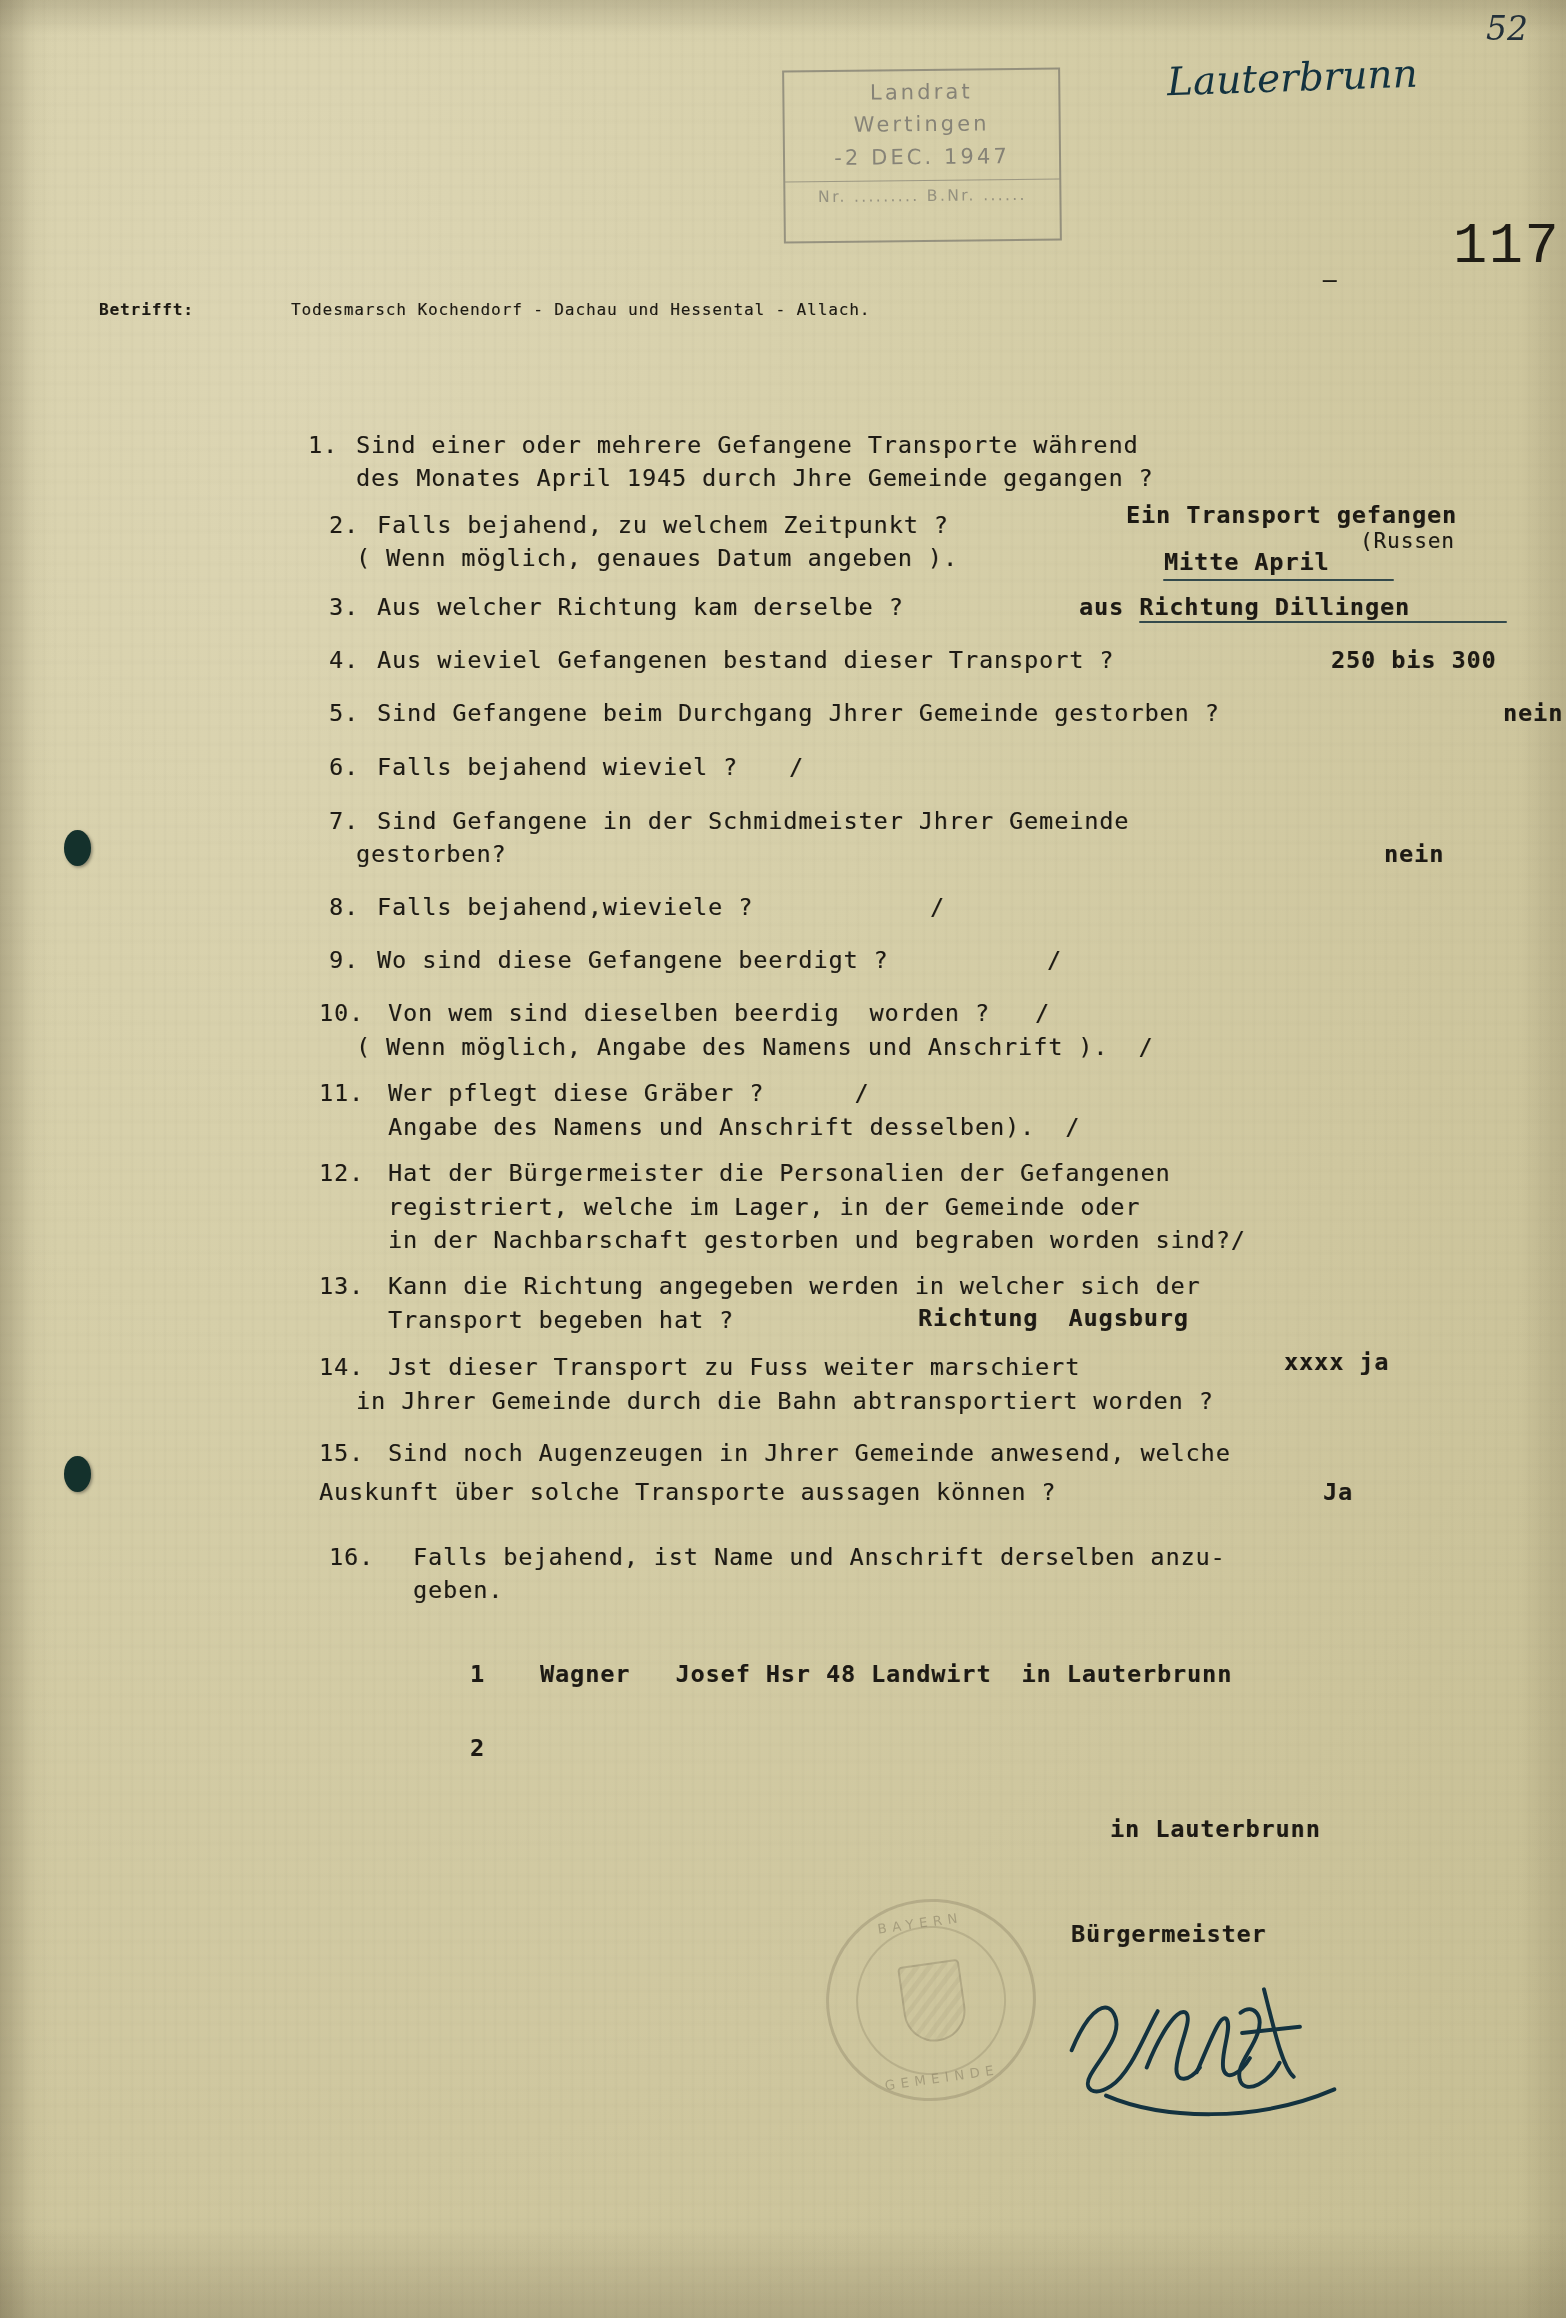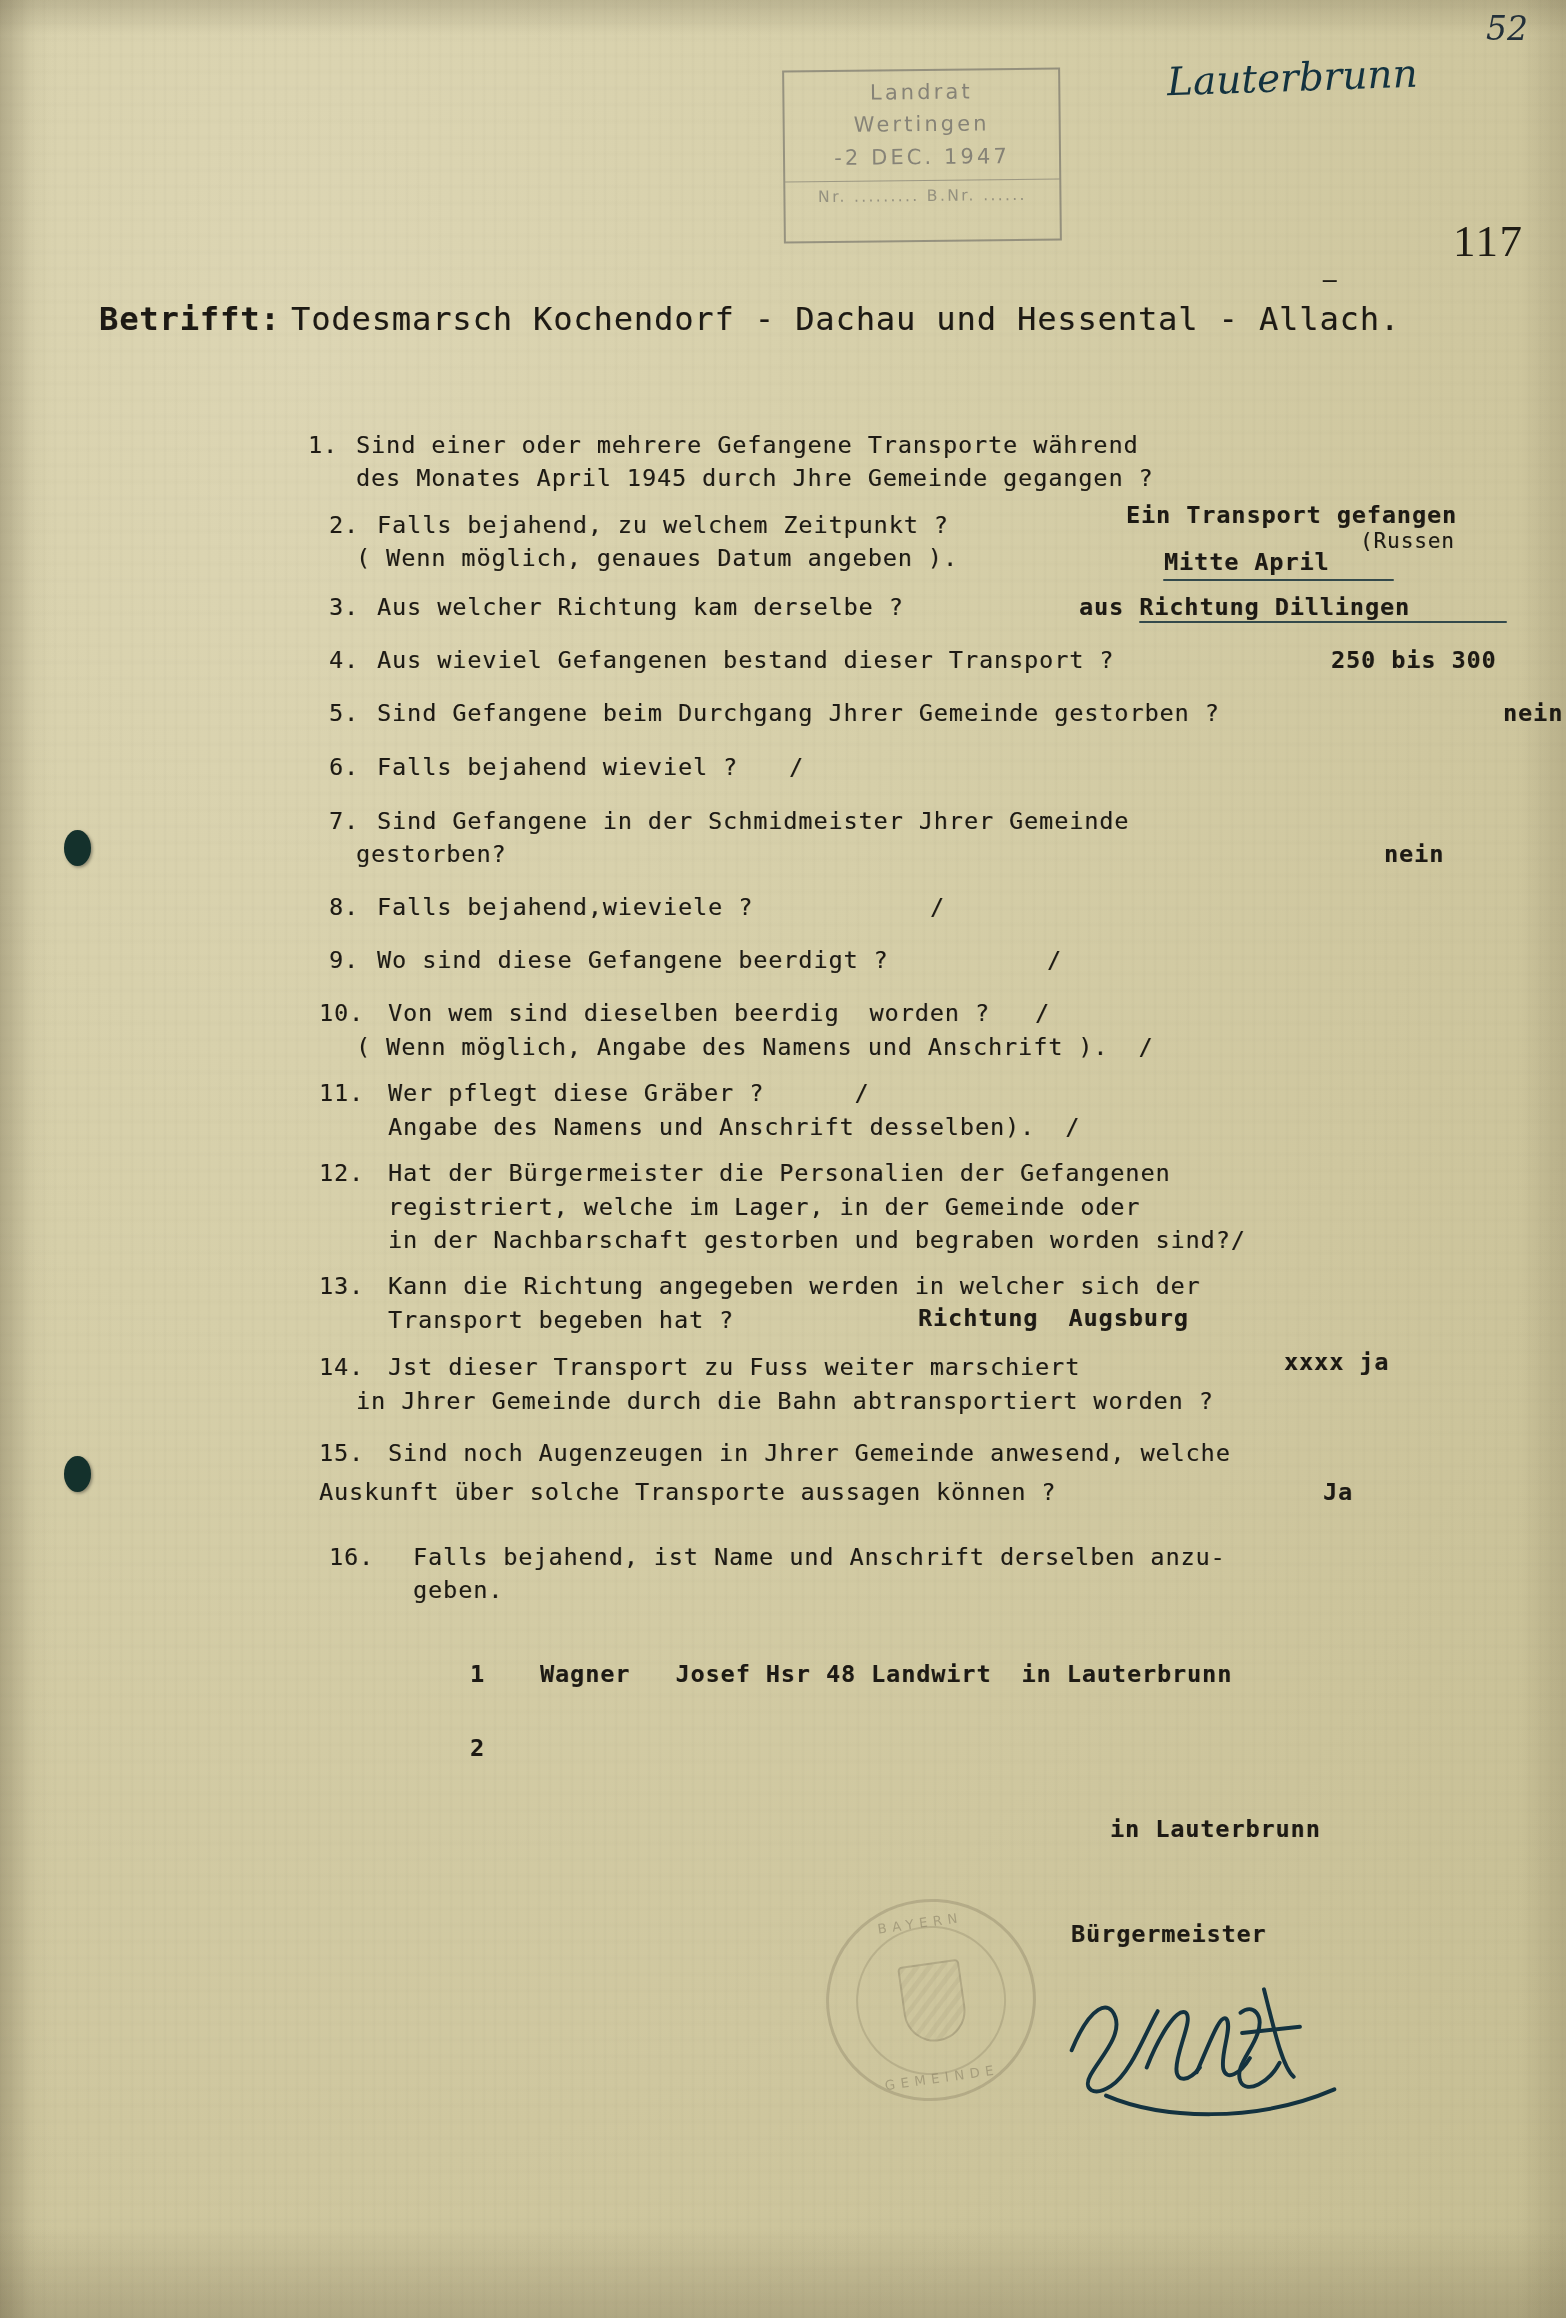--- a/index.html
+++ b/index.html
@@ -54,21 +54,21 @@
 
   
   .typed {
     position: absolute;
     color: #1d1a14;
     font-family: "DejaVu Sans Mono", monospace;
     letter-spacing: 0.9px;
     white-space: pre;
     text-shadow: 0.5px 0.3px 0 rgba(40,35,25,0.35);
   }
-  .t31 { font-size: 32px; }
+  .t31 { font-size: 16px; }
   .t30 { font-size: 23.5px; }
   .bold { font-weight: bold; }
 
   
   .ink {
     position: absolute;
     color: #13323f;
     font-family: "DejaVu Serif", serif;
     font-style: italic;
     white-space: pre;
@@ -158,22 +158,22 @@
     opacity: 0.85;
   }
 
   .signature {
     position: absolute;
     color: #13323f;
   }
   .page-num {
     position: absolute;
     color: #1f1c15;
-    font-family: Liberation Serif, serif;
-    font-size: 45px;
+    font-family: Liberation Mono, monospace;
+    font-size: 57px;
     letter-spacing: 1.6px;
   }
   .corner-num {
     position: absolute;
     color: #23303a;
     font-family: "DejaVu Serif", serif;
     font-style: italic;
     font-size: 33px;
   }
   .dash-mark {

